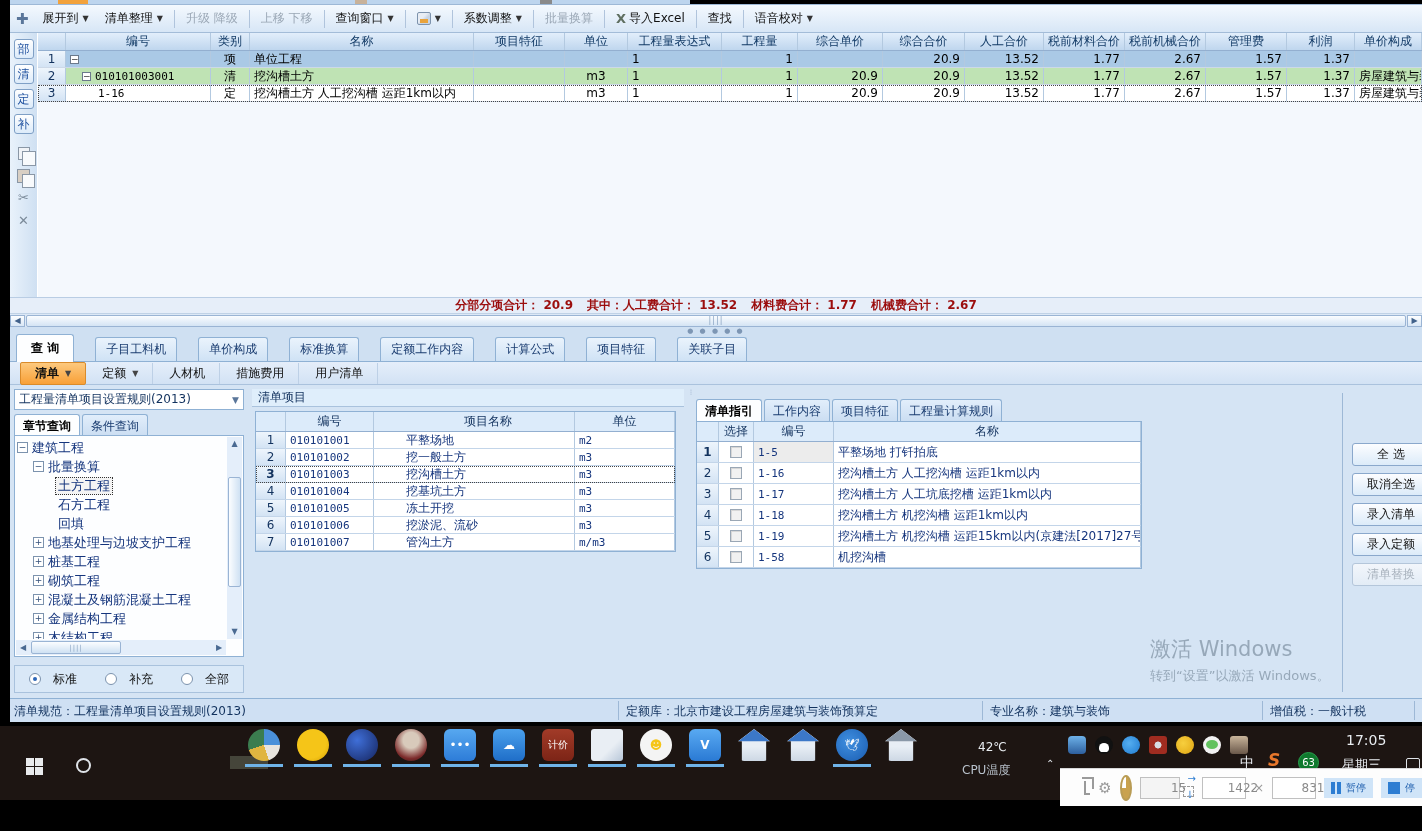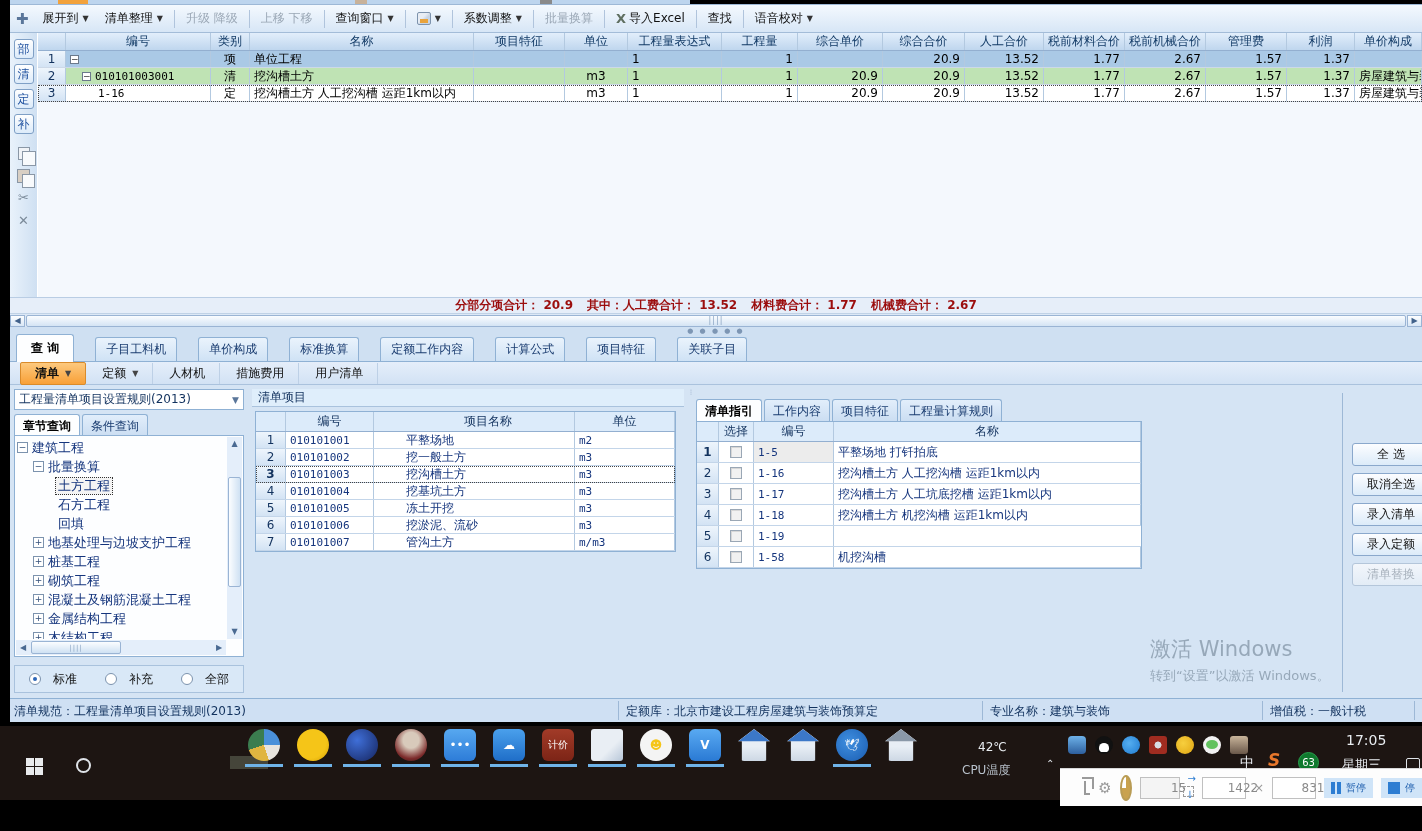--- a/index.html
+++ b/index.html
@@ -590,20 +590,21 @@
               </div>
             <div class="gt-cell gw2 mono">1-18</div>
             <div class="gt-cell gw3">挖沟槽土方 机挖沟槽 运距1km以内</div>
           </div>
           <div class="gt-row">
             <div class="gt-cell gw0 gt-num">5</div>
             <div class="gt-cell gw1">
                 <span class="chk"></span>
               </div>
             <div class="gt-cell gw2 mono">1-19</div>
+            <div class="gt-cell gw3">挖沟槽土方 机挖沟槽 运距15km以内(京建法[2017]27号</div>
           </div>
           <div class="gt-row">
             <div class="gt-cell gw0 gt-num">6</div>
             <div class="gt-cell gw1">
                 <span class="chk"></span>
               </div>
             <div class="gt-cell gw2 mono">1-58</div>
             <div class="gt-cell gw3">机挖沟槽</div>
           </div>
         </div>

